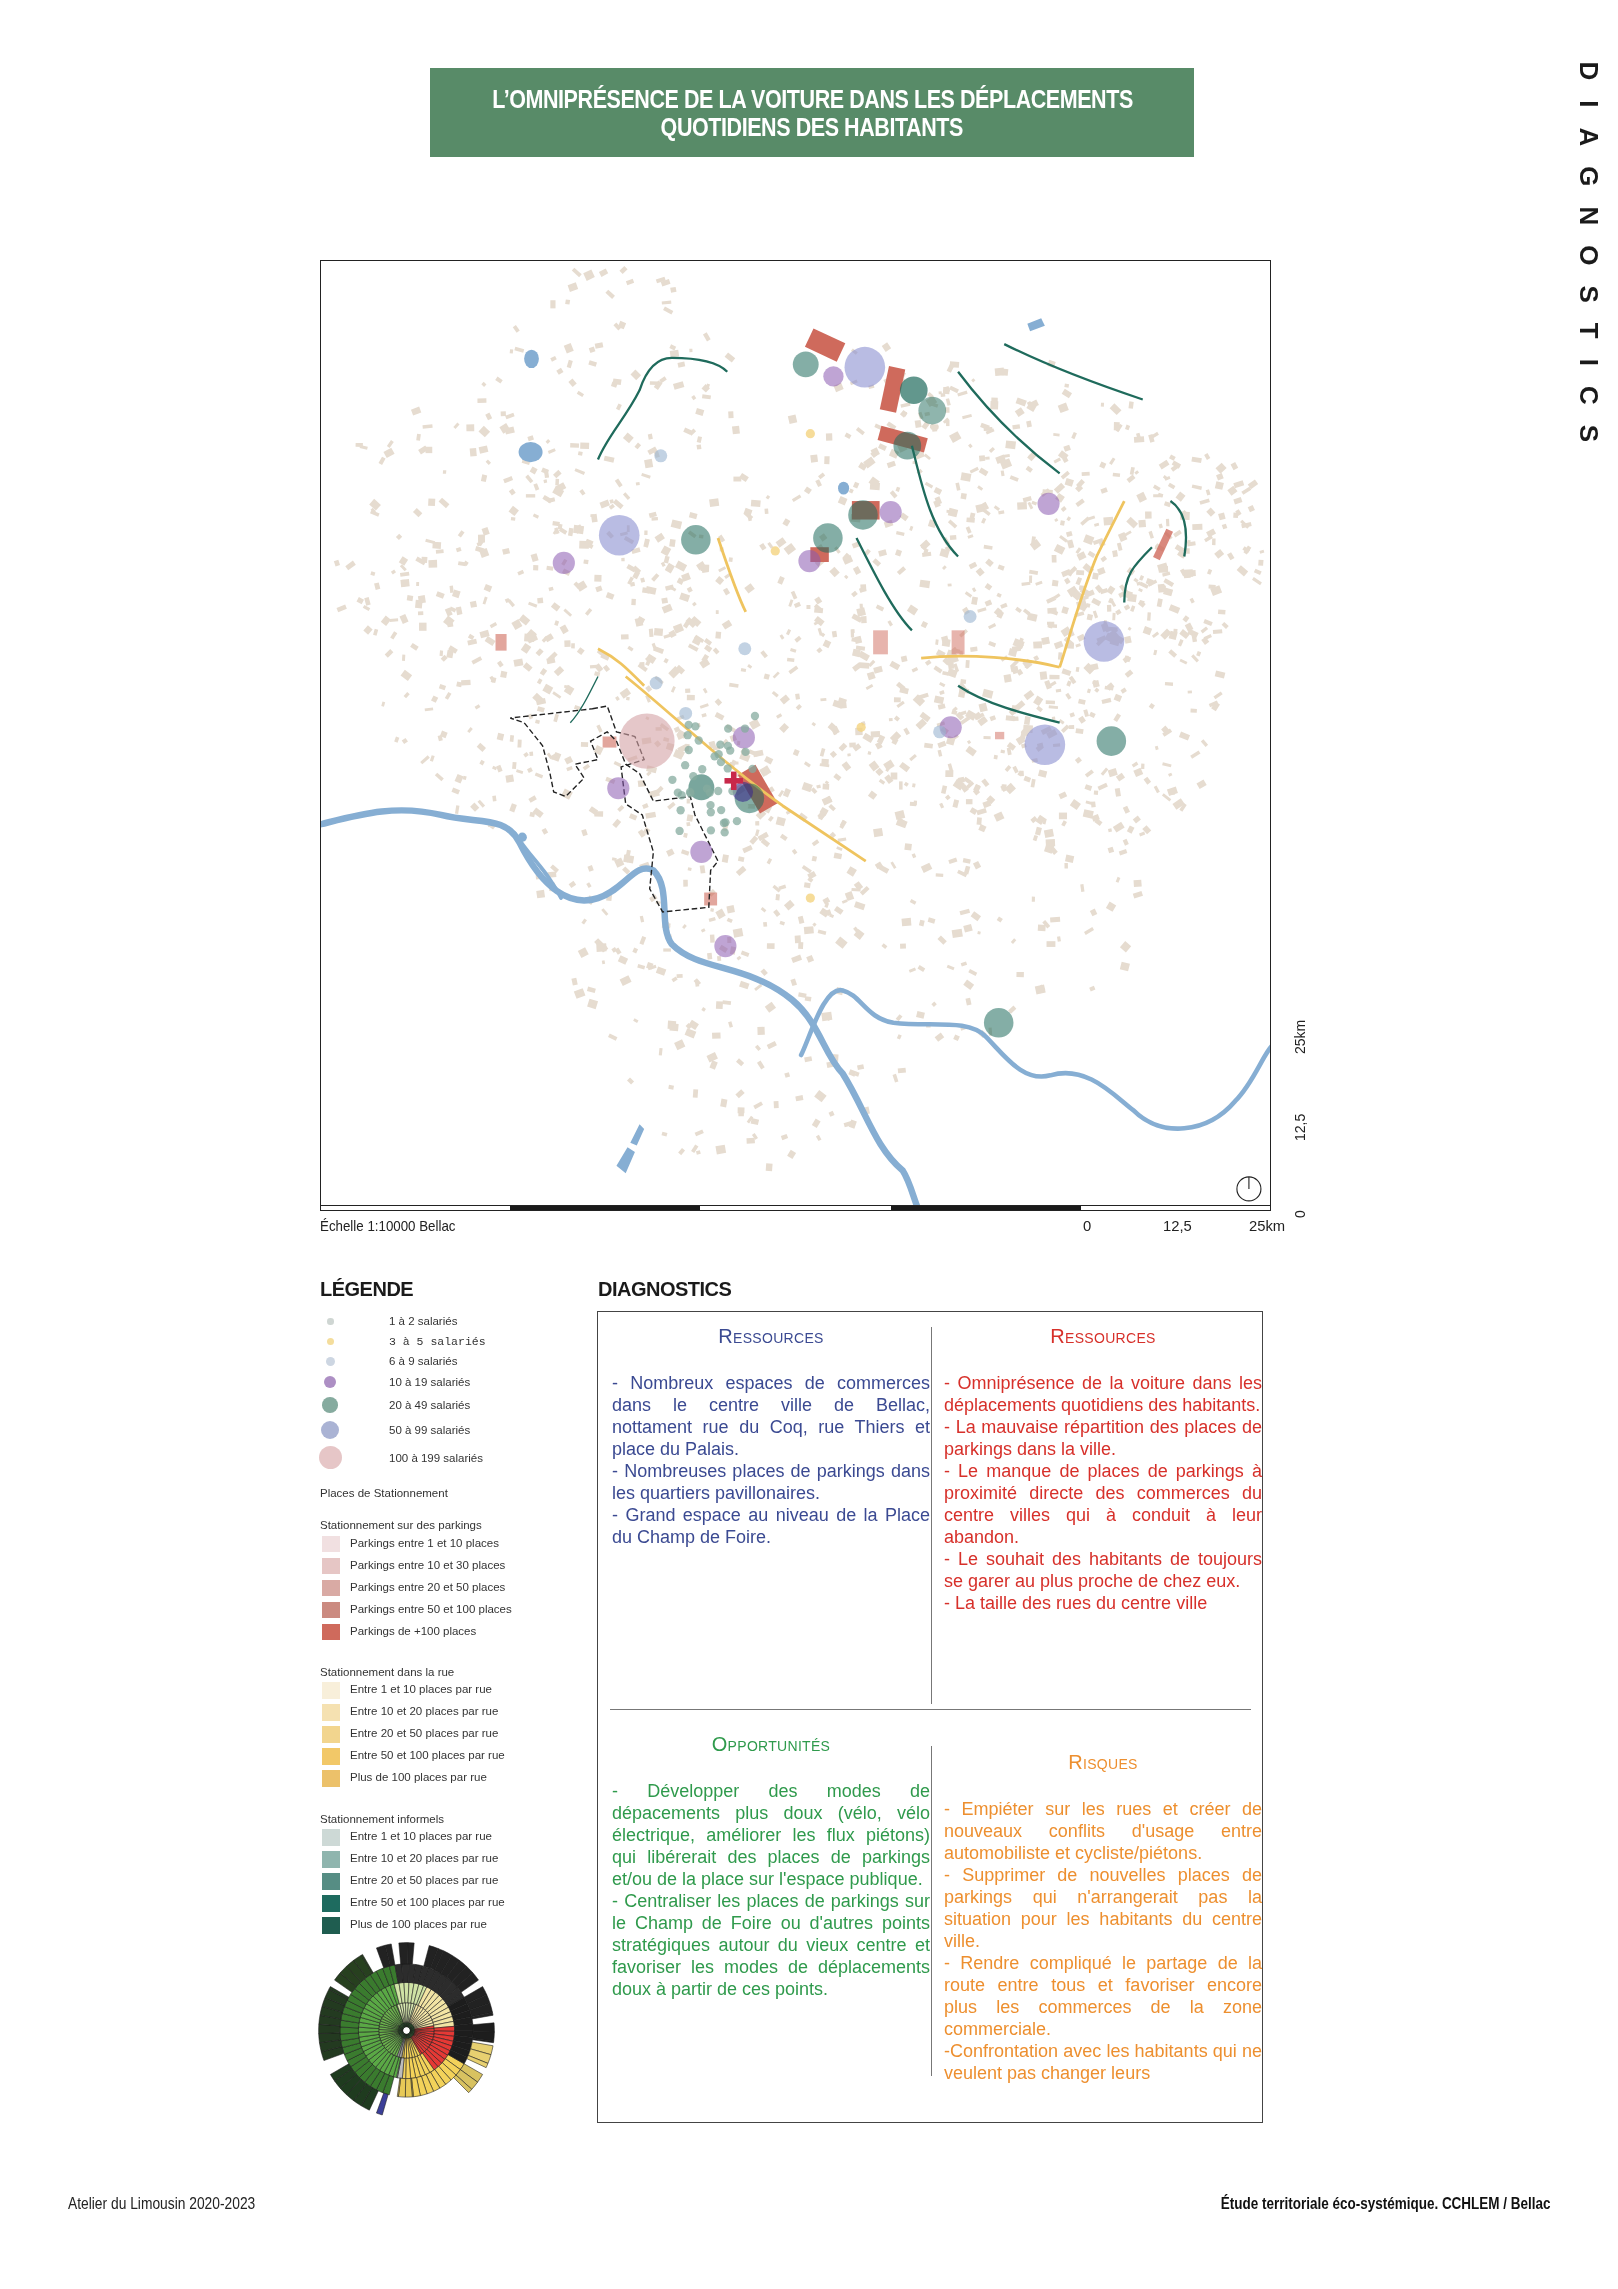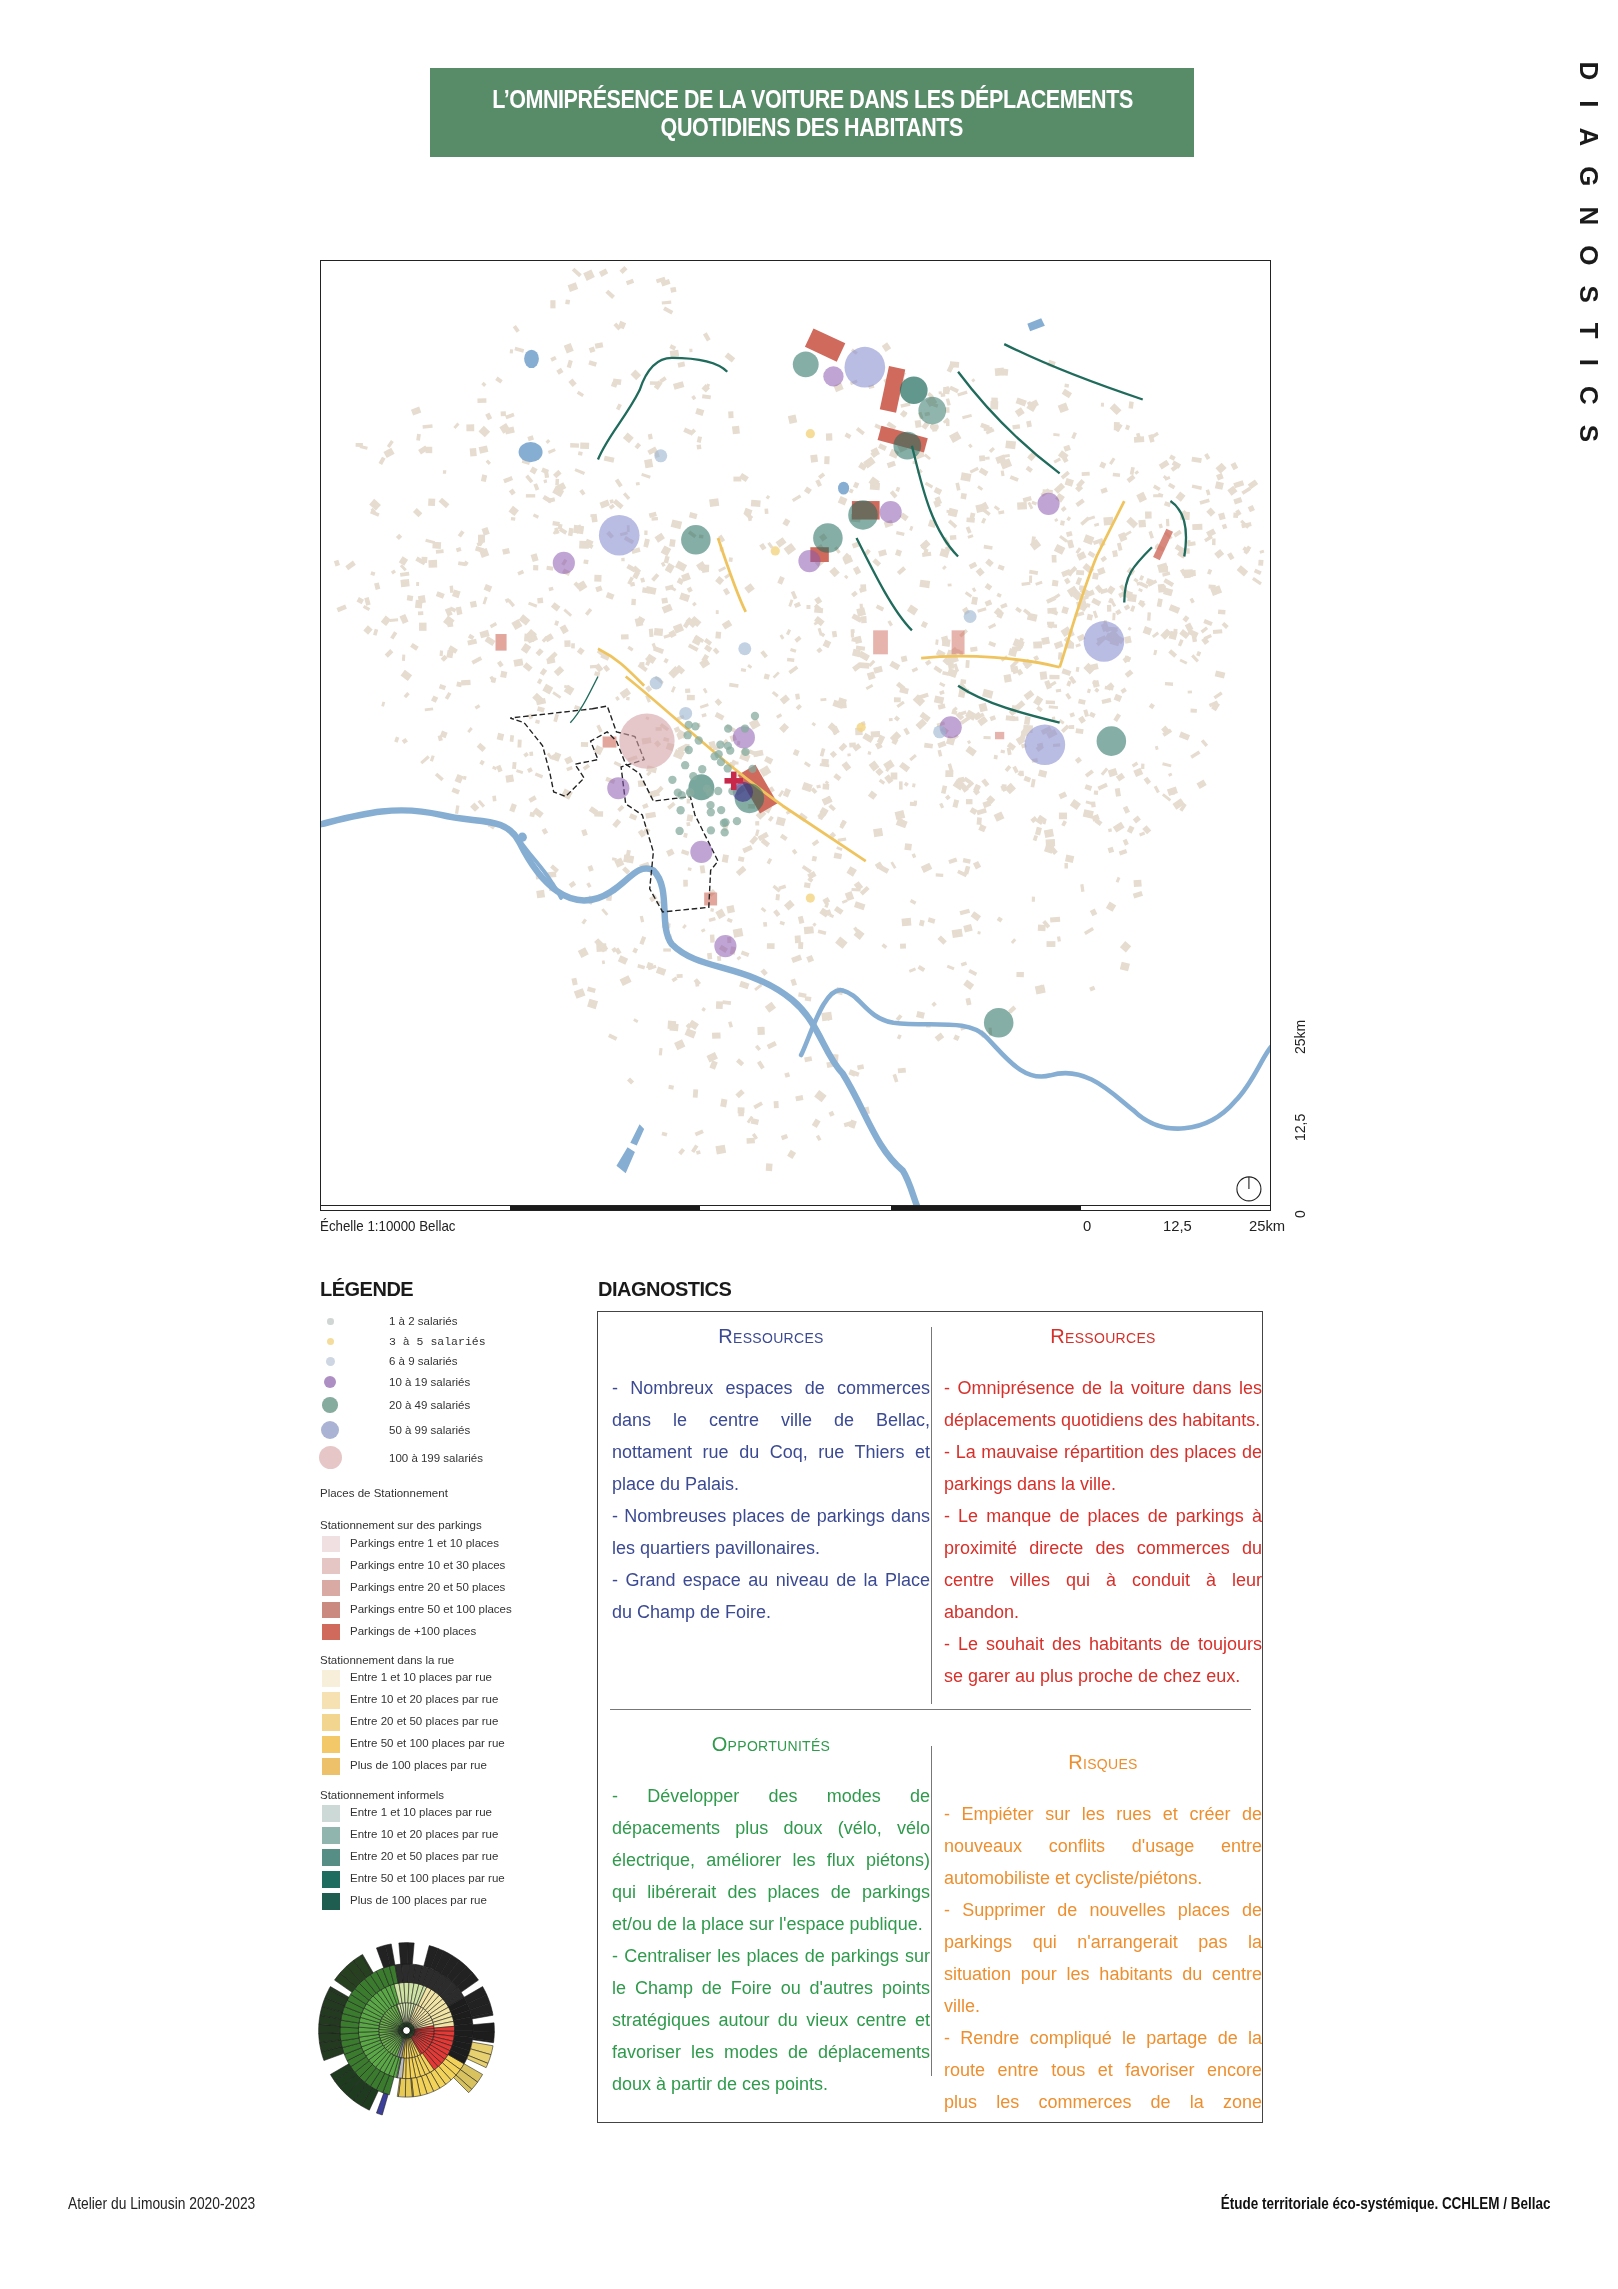--- a/index.html
+++ b/index.html
@@ -14,34 +14,34 @@
   .scalebar div { flex:1; }
   .scalebar .dark { background:#1a1a1a; }
   .scale-caption { position:absolute; left:320px; top:1218px; font-size:14.8px; color:#222; transform:scaleX(0.9); transform-origin:left; }
   .scale-tick { position:absolute; top:1218px; font-size:14.8px; color:#222; }
   .vscale { position:absolute; font-size:14px; color:#222; transform:rotate(-90deg); transform-origin:left top; white-space:nowrap; }
   .legend-title { position:absolute; left:320px; top:1278px; font-weight:bold; font-size:20px; letter-spacing:-0.5px; }
   .legend { position:absolute; left:320px; top:1311px; width:240px; }
   .lg-row { position:relative; height:22px; font-size:11.5px; color:#333; display:flex; align-items:center; }
   .lg-row .dot { position:absolute; border-radius:50%; }
   .lg-row .lbl { position:absolute; left:30px; white-space:nowrap;margin-left:39px; }
-  .lg-sub { font-size:11.5px; color:#333; line-height:15.7px; margin-top:9px; }
+  .lg-sub { font-size:11.5px; color:#333; line-height:15.7px; margin-top:21px; }
   .lg-sq-row { position:relative; height:22px; font-size:11.5px; color:#333;text-align:center; }
   .lg-sq-row .sq { position:absolute; left:1.8px; top:1.8px; width:18.5px; height:16.6px; }
   .lg-sq-row .lbl { position:absolute; left:30px; top:2.8px; white-space:nowrap; }
   .sunburst { position:absolute; left:314px; top:1938px; width:185px; height:185px; }
   .diag-title { position:absolute; left:598px; top:1278px; font-weight:bold; font-size:20px; letter-spacing:-0.5px; }
   .diag-box { position:absolute; left:597px; top:1311px; width:666px; height:812px; border:1.4px solid #444; box-sizing:border-box; }
   .vdiv { position:absolute; left:333px; top:14.8px; width:1.4px; height:1292px; background:#777; }
   .vdiv.top { height:377px; }
   .vdiv.bot { top:434px; height:330px; }
   .hdiv { position:absolute; left:12px; top:397px; width:641px; height:1.4px; background:#777; }
   .cell { position:absolute; width:318px; overflow:hidden; }
   .cell h3 { margin:0 0 24px 0; text-align:center; font-weight:normal; font-size:20px; font-variant:small-caps; letter-spacing:0.3px; }
-  .cell p { margin:0; font-size:18px; line-height:32px; text-align:justify; }
+  .cell p { margin:0; font-size:18px; line-height:22px; text-align:justify; }
   .c-ress { left:14px; top:13px; height:374px; color:#3b4a92; }
   .c-cont { left:346px; top:13px; height:374px; color:#d7302a; }
   .c-opp { left:14px; top:421px; height:374px; color:#2f9a4c; }
   .c-risk { left:346px; top:439px; height:374px; color:#ed8f2f; }
   .footer-left { position:absolute; left:68px; top:2195px; font-size:15.7px; color:#222; transform:scaleX(0.88); transform-origin:left; }
   .footer-right { position:absolute; right:68px; top:2195px; font-size:15.7px; font-weight:bold; color:#111; transform:scaleX(0.86); transform-origin:right; white-space:nowrap; }
 </style>
 </head>
 <body>
 

